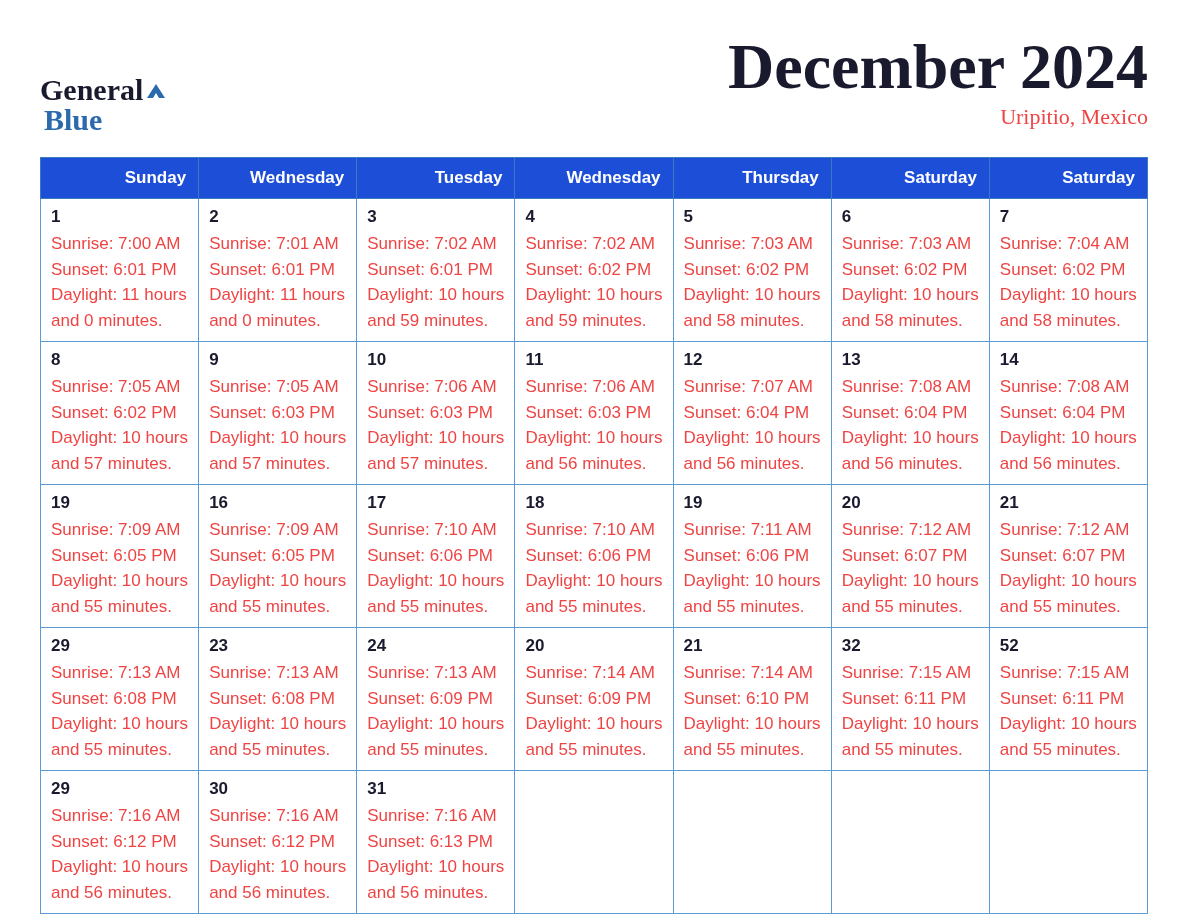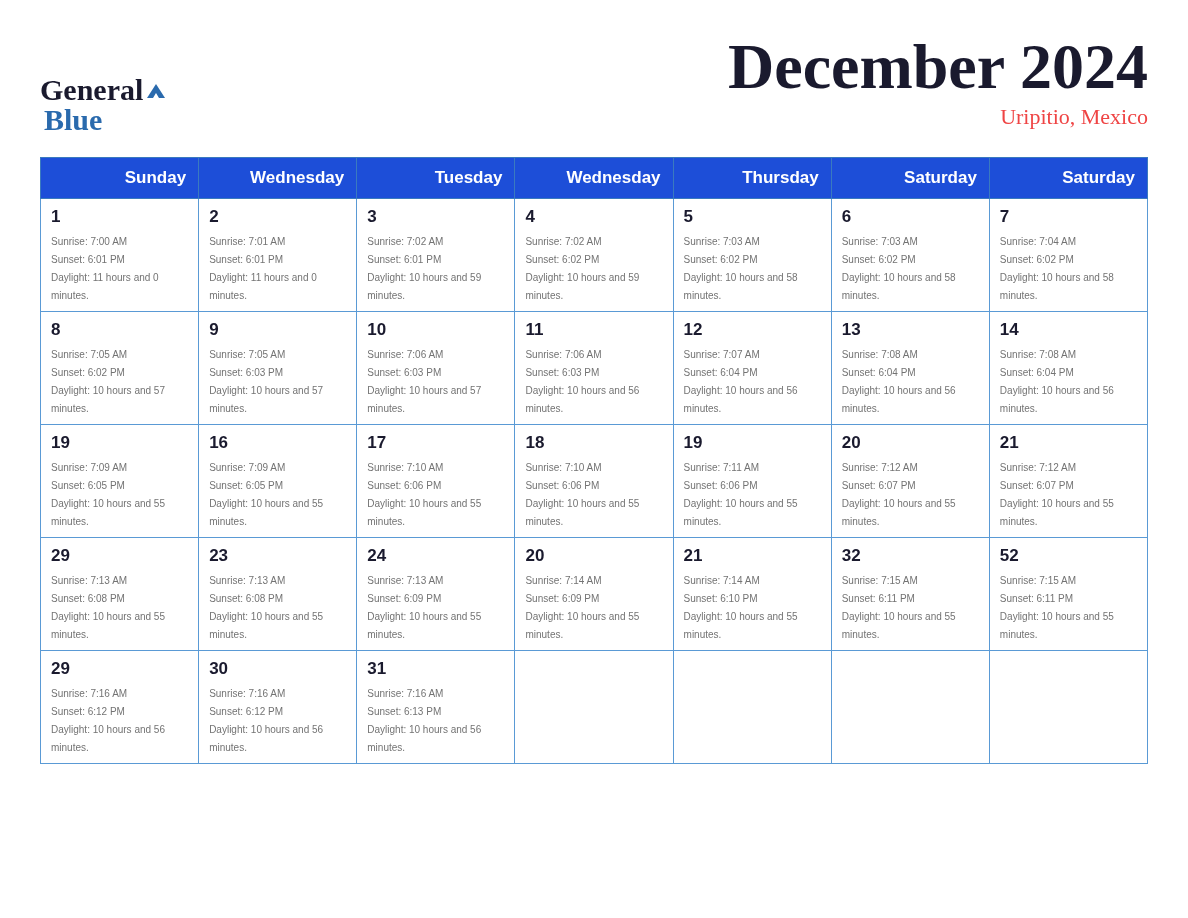--- a/index.html
+++ b/index.html
@@ -53,22 +53,22 @@
       background: #fff;
     }
     .day-number {
       font-size: 17px;
       font-weight: bold;
       color: #1a1a2e;
       display: block;
       margin-bottom: 4px;
     }
     .day-info {
-      font-size: 10px;
-      color: #737373;
+      font-size: 17px;
+      color: #ef4444;
       line-height: 1.5;
     }
     .empty-cell {
       background: #fff;
     }
     .logo-wrapper {
       display: flex;
       flex-direction: column;
       align-items: flex-start;
       margin-top: 43px;

